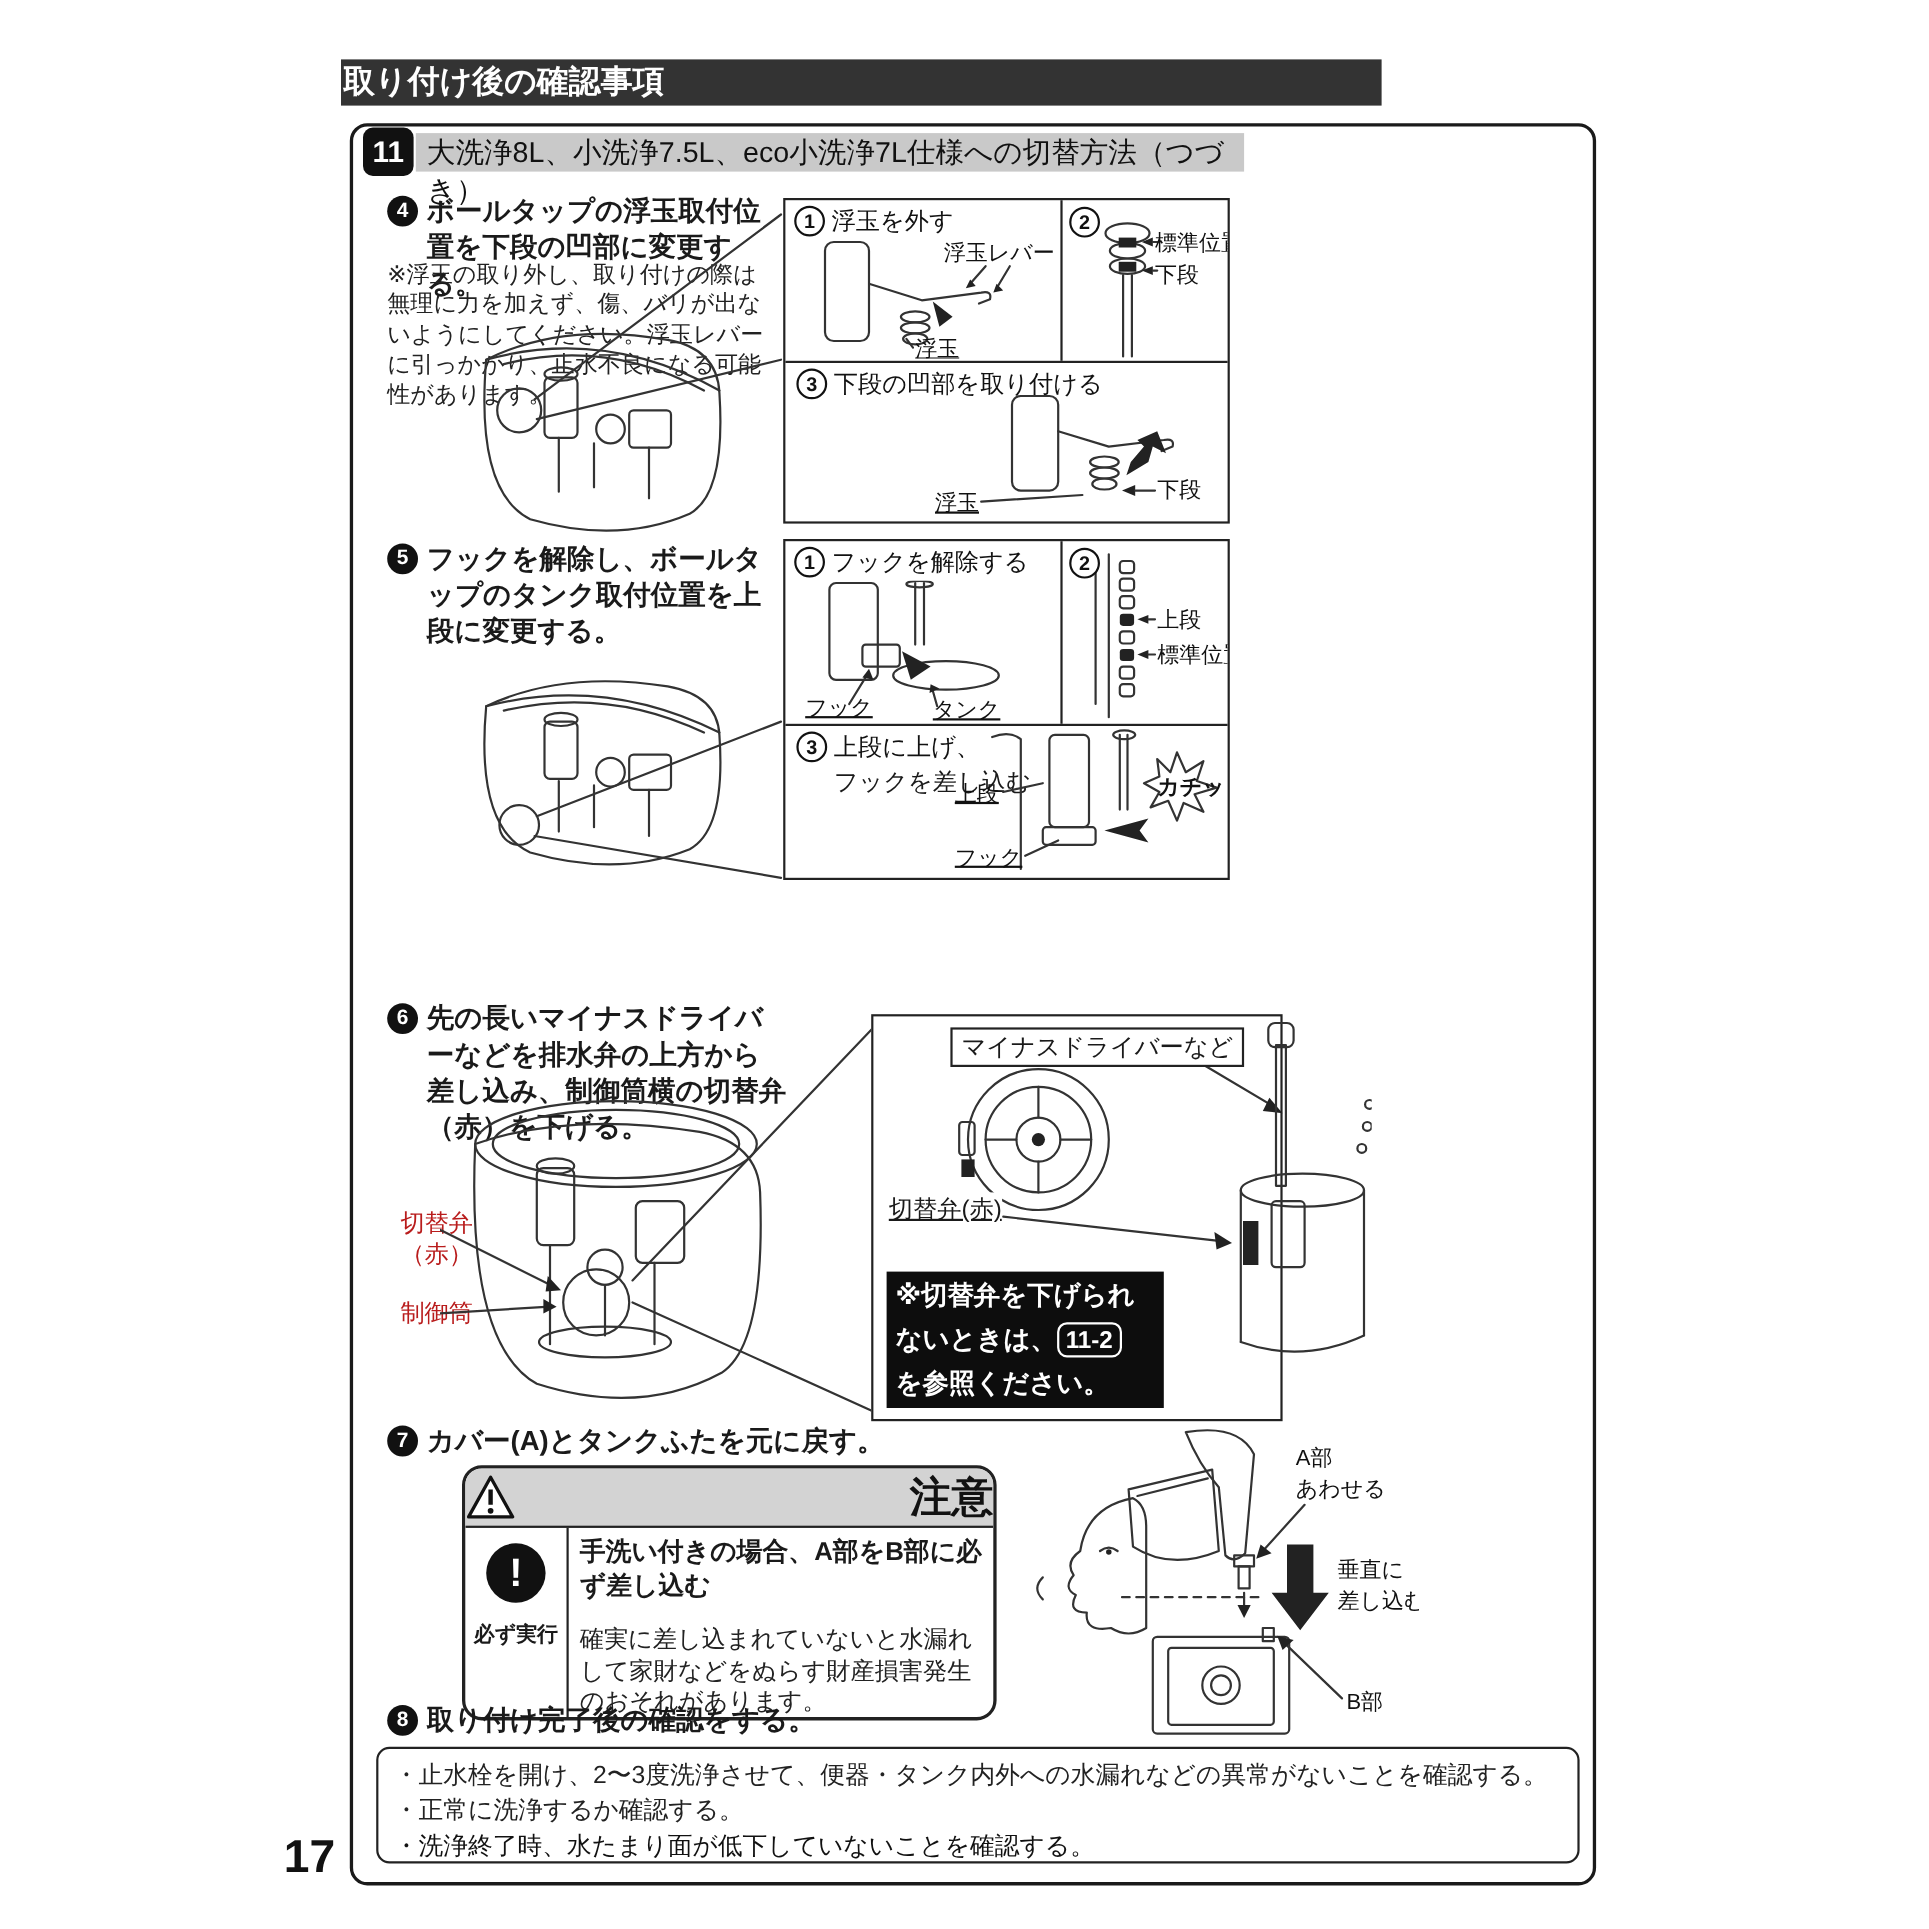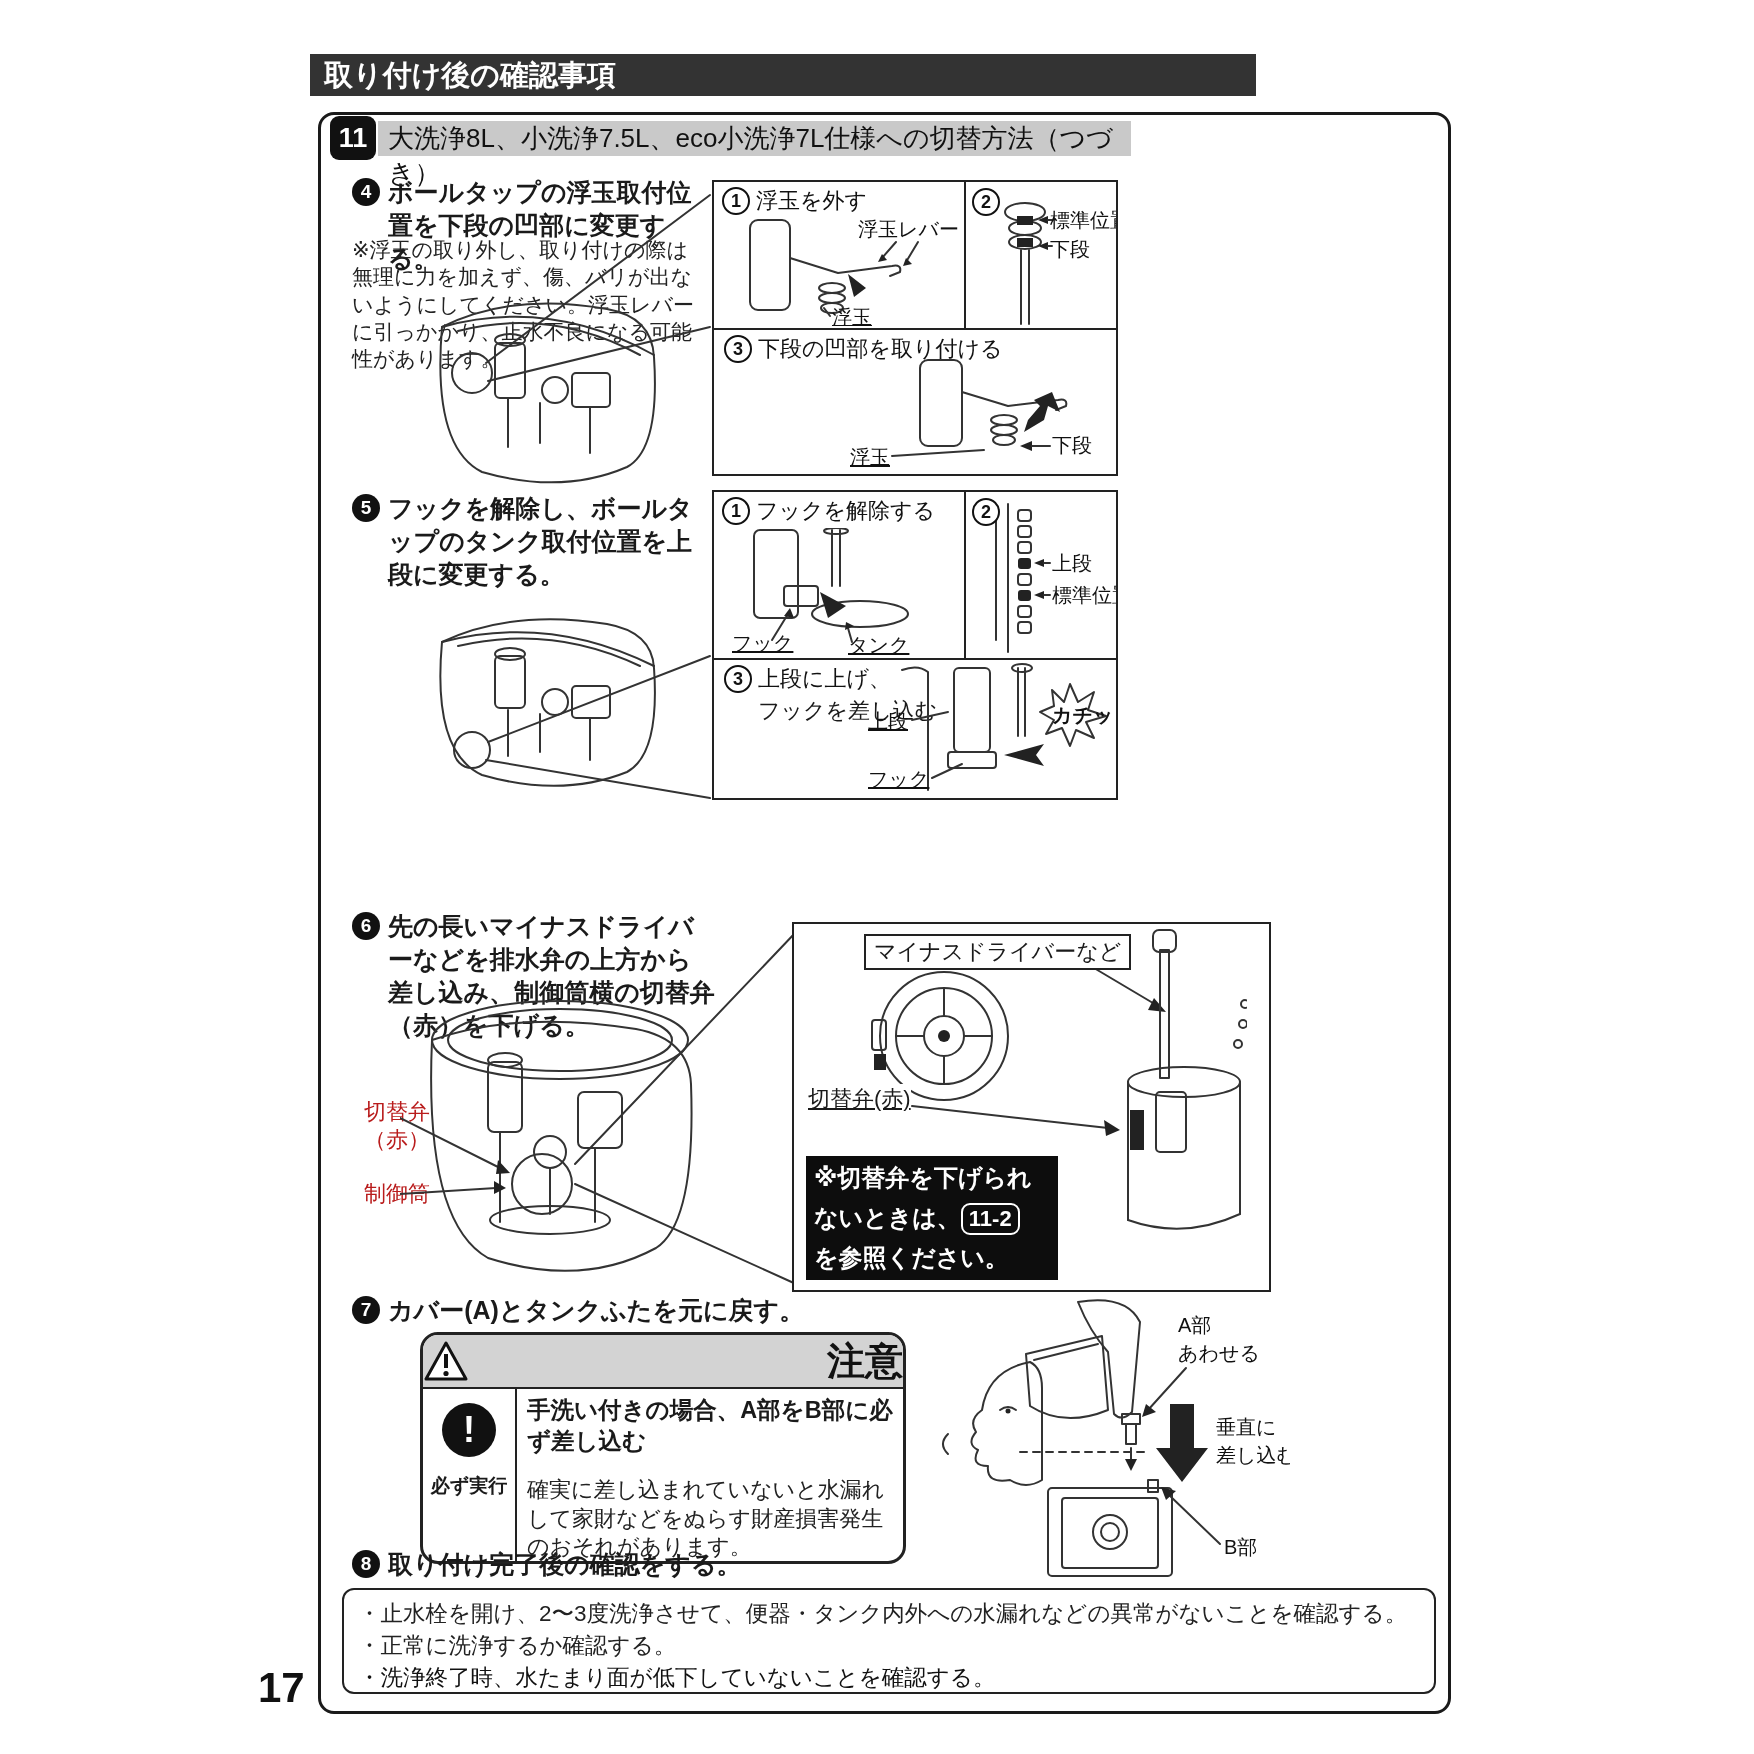--- a/index.html
+++ b/index.html
@@ -18,21 +18,21 @@
   svg .fl{fill:#222;stroke:none;}
   svg text{font-family:"Liberation Sans","DejaVu Sans",sans-serif;font-size:20px;fill:#111;}
   svg text.u{text-decoration:underline;}
   .lbl22{font-size:22px;color:#b91c1c;line-height:1.25;}
 </style>
 </head>
 <body>
 
 <div id="page">
 
-  <div class="abs" style="left:310px;top:54px;width:946px;height:42px;background:#333;color:#fff;font-size:29px;font-weight:bold;line-height:42px;padding-left:14px;box-sizing:border-box;">
+  <div class="abs" style="left:310px;top:54px;width:946px;height:42px;background:#333;color:#fff;font-size:29px;font-weight:bold;line-height:42px;padding-left:2px;box-sizing:border-box;">
     <span>取り付け後の確認事項</span>
   </div>
 
   <div class="abs" style="left:318px;top:112px;width:1127px;height:1596px;border:3px solid #1a1a1a;border-radius:16px;"></div>
 
   <div class="abs" style="left:330px;top:116px;width:46px;height:44px;background:#111;color:#fff;border-radius:9px;display:flex;align-items:center;justify-content:center;font-size:27px;font-weight:bold;">
     <span>11</span>
   </div>
   <div class="abs" style="left:378px;top:121px;width:753px;height:35px;background:#c9c9c9;font-size:26px;line-height:35px;padding-left:10px;box-sizing:border-box;color:#111;">
     <span>大洗浄8L、小洗浄7.5L、eco小洗浄7L仕様への切替方法（つづき）</span>
@@ -222,21 +222,21 @@
     <rect class="ln" x="178" y="170" width="44" height="56" rx="6"></rect>
     <path class="ln" d="M100,210 L100,300 M195,226 L195,300 M150,246 L150,292" stroke-width="1.5"></path>
     <ellipse class="ln" cx="150" cy="298" rx="60" ry="14" stroke-width="1.5"></ellipse>
     <circle class="ln" cx="142" cy="262" r="30" stroke-width="2.5"></circle>
     <line class="ln" x1="0" y1="196" x2="100" y2="246"></line>
       <polygon class="fl" points="110,251 98,238 96,252"></polygon>
     <line class="ln" x1="0" y1="272" x2="96" y2="266"></line>
       <polygon class="fl" points="106,266 94,259 94,272"></polygon>
   </svg>
 
-  <div class="abs figbox" style="left:792px;top:922px;width:479px;height:370px;position:absolute;">
+  <div class="abs figbox" style="left:792px;top:922px;width:374px;height:370px;position:absolute;">
     <svg class="abs" style="left:0;top:0;" width="453" height="365" viewBox="0 0 453 365">
       <circle class="ln" cx="150" cy="112" r="64" stroke-width="4.5"></circle>
       <circle class="ln" cx="150" cy="112" r="48"></circle>
       <circle class="ln" cx="150" cy="112" r="20"></circle>
       <circle class="fl" cx="150" cy="112" r="6"></circle>
       <path class="ln" d="M150,64 L150,92 M150,132 L150,160 M102,112 L130,112 M170,112 L198,112" stroke-width="1.5"></path>
       <rect class="ln" x="78" y="96" width="14" height="30" rx="3"></rect>
       <rect class="fl" x="80" y="130" width="12" height="16"></rect>
       <path class="ln" d="M300,44 L364,82" stroke-width="1.8"></path>
         <polygon class="fl" points="372,88 360,74 354,86"></polygon>

